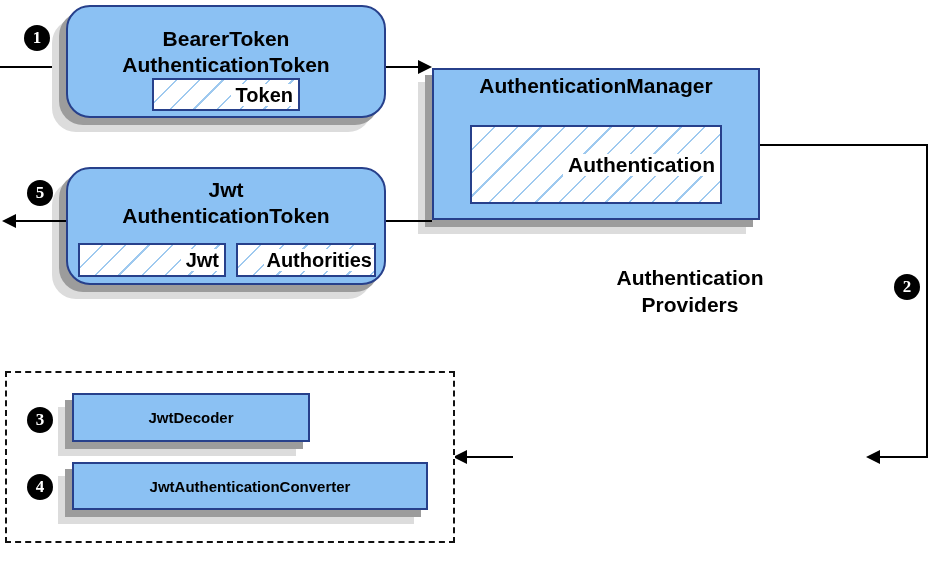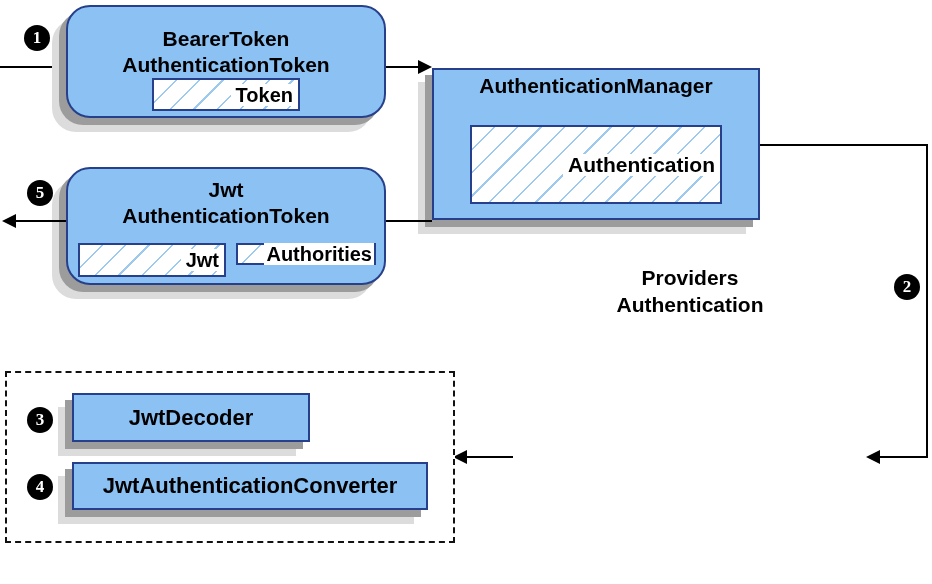--- a/index.html
+++ b/index.html
@@ -25,21 +25,21 @@
   .ah-r{position:absolute;width:0;height:0;border-top:7px solid transparent;border-bottom:7px solid transparent;border-left:14px solid var(--line-color);}
   .ah-l{position:absolute;width:0;height:0;border-top:7px solid transparent;border-bottom:7px solid transparent;border-right:14px solid var(--line-color);}
   
   .bluebox{
     position:absolute;background:var(--box-fill);
     border:2px solid var(--box-border);box-sizing:border-box;
     box-shadow:-7px 7px 0 0 var(--shadow-dark),-14px 14px 0 0 var(--shadow-light);
   }
   .rounded{border-radius:24px;}
   .boxtitle{width:100%;text-align:center;font-size:21px;line-height:26px;}
-  .centerlabel{display:flex;align-items:center;justify-content:center;width:100%;height:100%;font-size:22px;}
+  .centerlabel{display:flex;align-items:center;justify-content:center;width:100%;height:100%;font-size:15px;}
   .chip{
     position:absolute;border:2px solid var(--box-border);box-sizing:border-box;
     background-color:#fff;
     background-image:repeating-linear-gradient(135deg,transparent 0 15px,var(--hatch-line) 15px 16.5px);
     display:flex;align-items:center;justify-content:flex-end;
   }
   .chip span{background:#fff;padding:0 5px;font-size:20px;line-height:22px;}
   .badge{
     position:absolute;width:26px;height:26px;border-radius:50%;background:#000;
     color:#fff;display:flex;align-items:center;justify-content:center;
@@ -98,22 +98,22 @@
 
   <div class="hline" style="left:760px;top:144px;width:168px;"></div>
   <div class="vline" style="left:926px;top:144px;height:314px;"></div>
   <div class="hline" style="left:880px;top:456px;width:48px;"></div>
   <div class="ah-l" style="left:866px;top:450px;"></div>
   <div class="badge" style="left:894px;top:274px;">
     <span>2</span>
   </div>
 
   <div id="providers-label">
+    <div>Authentication</div>
     <div>Providers</div>
-    <div>Authentication</div>
   </div>
 
 
   <div class="hline" style="left:467px;top:456px;width:46px;"></div>
   <div class="ah-l" style="left:453px;top:450px;"></div>
 
   <div id="black-dashed-box"></div>
   <div class="badge" style="left:27px;top:407px;">
     <span>3</span>
   </div>
@@ -126,21 +126,21 @@
   <div class="bluebox" style="left:72px;top:462px;width:356px;height:48px;">
     <div class="centerlabel">JwtAuthenticationConverter</div>
   </div>
 
   <div class="bluebox rounded" style="left:66px;top:167px;width:320px;height:118px;padding-top:8px;">
     <div class="boxtitle">Jwt</div>
     <div class="boxtitle">AuthenticationToken</div>
     <div class="chip" style="left:10px;top:74px;width:148px;height:34px;">
       <span>Jwt</span>
     </div>
-    <div class="chip" style="left:168px;top:74px;width:140px;height:22px;padding-left:10px;">
+    <div class="chip" style="left:168px;top:74px;width:140px;height:34px;padding-left:10px;">
       <span style="padding:0 2px;">Authorities</span>
     </div>
   </div>
 
   <div class="hline" style="left:386px;top:220px;width:46px;"></div>
 
   <div class="hline" style="left:16px;top:220px;width:50px;"></div>
   <div class="ah-l" style="left:2px;top:214px;"></div>
   <div class="badge" style="left:27px;top:180px;">
     <span>5</span>

